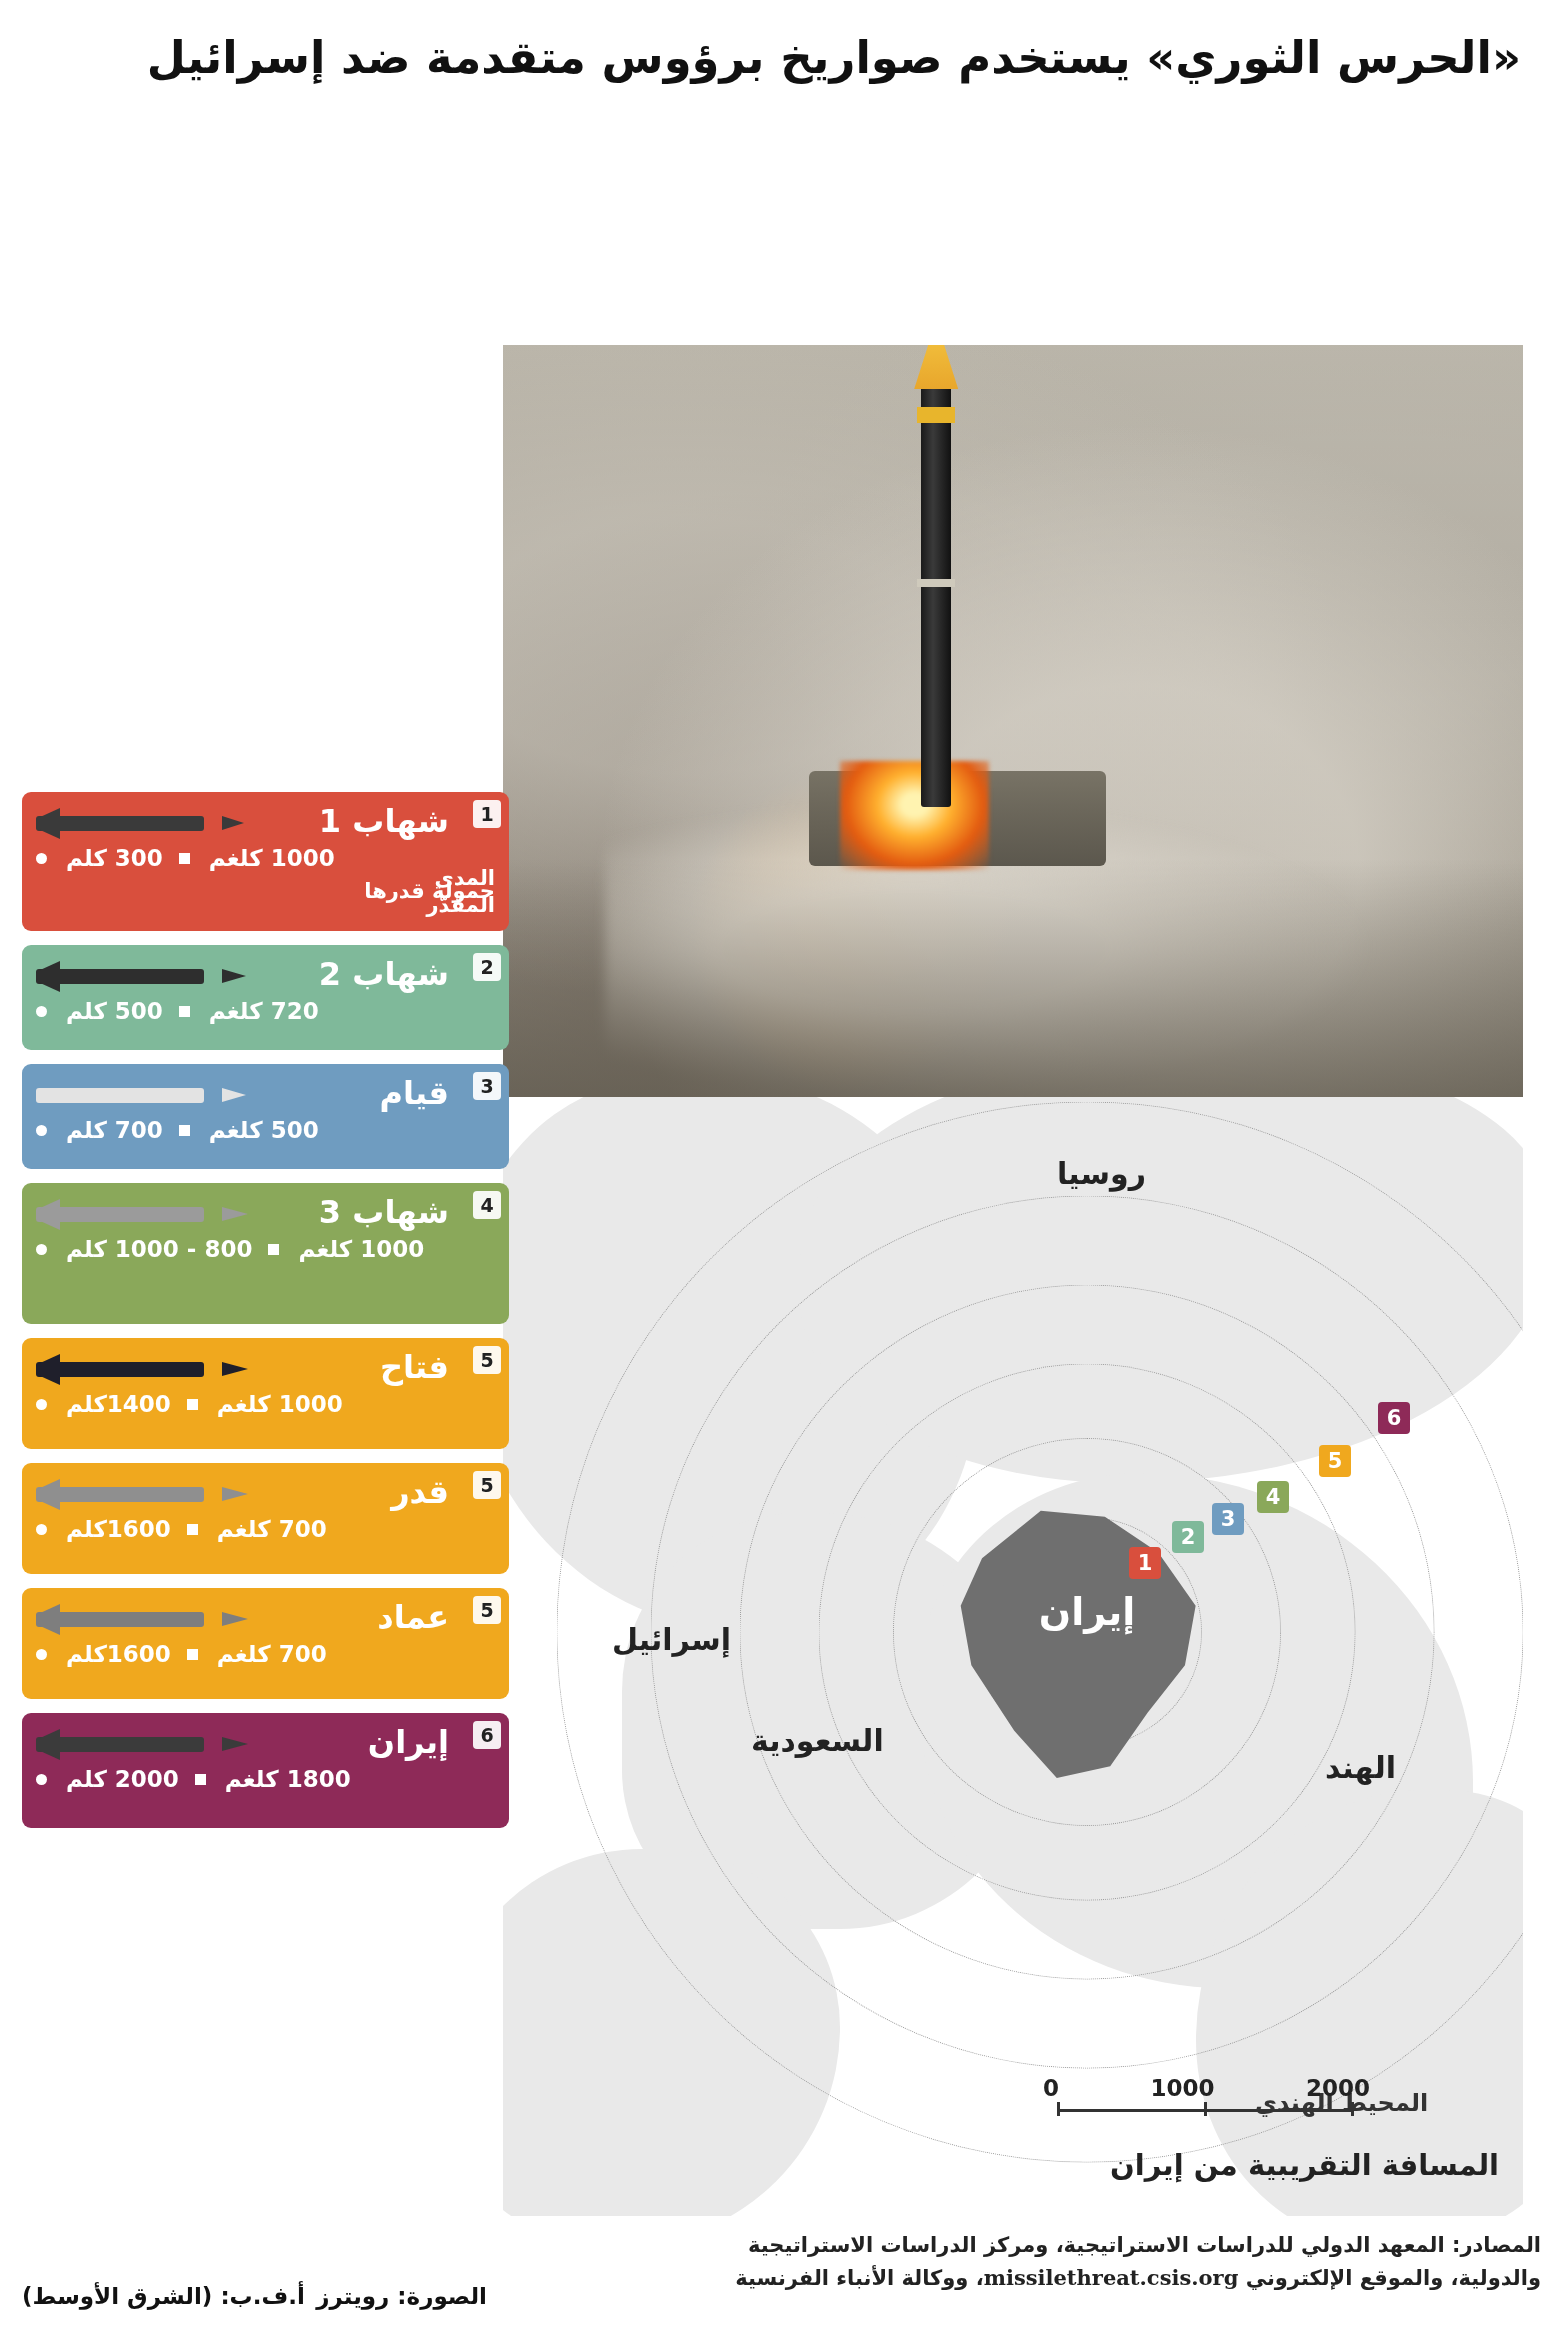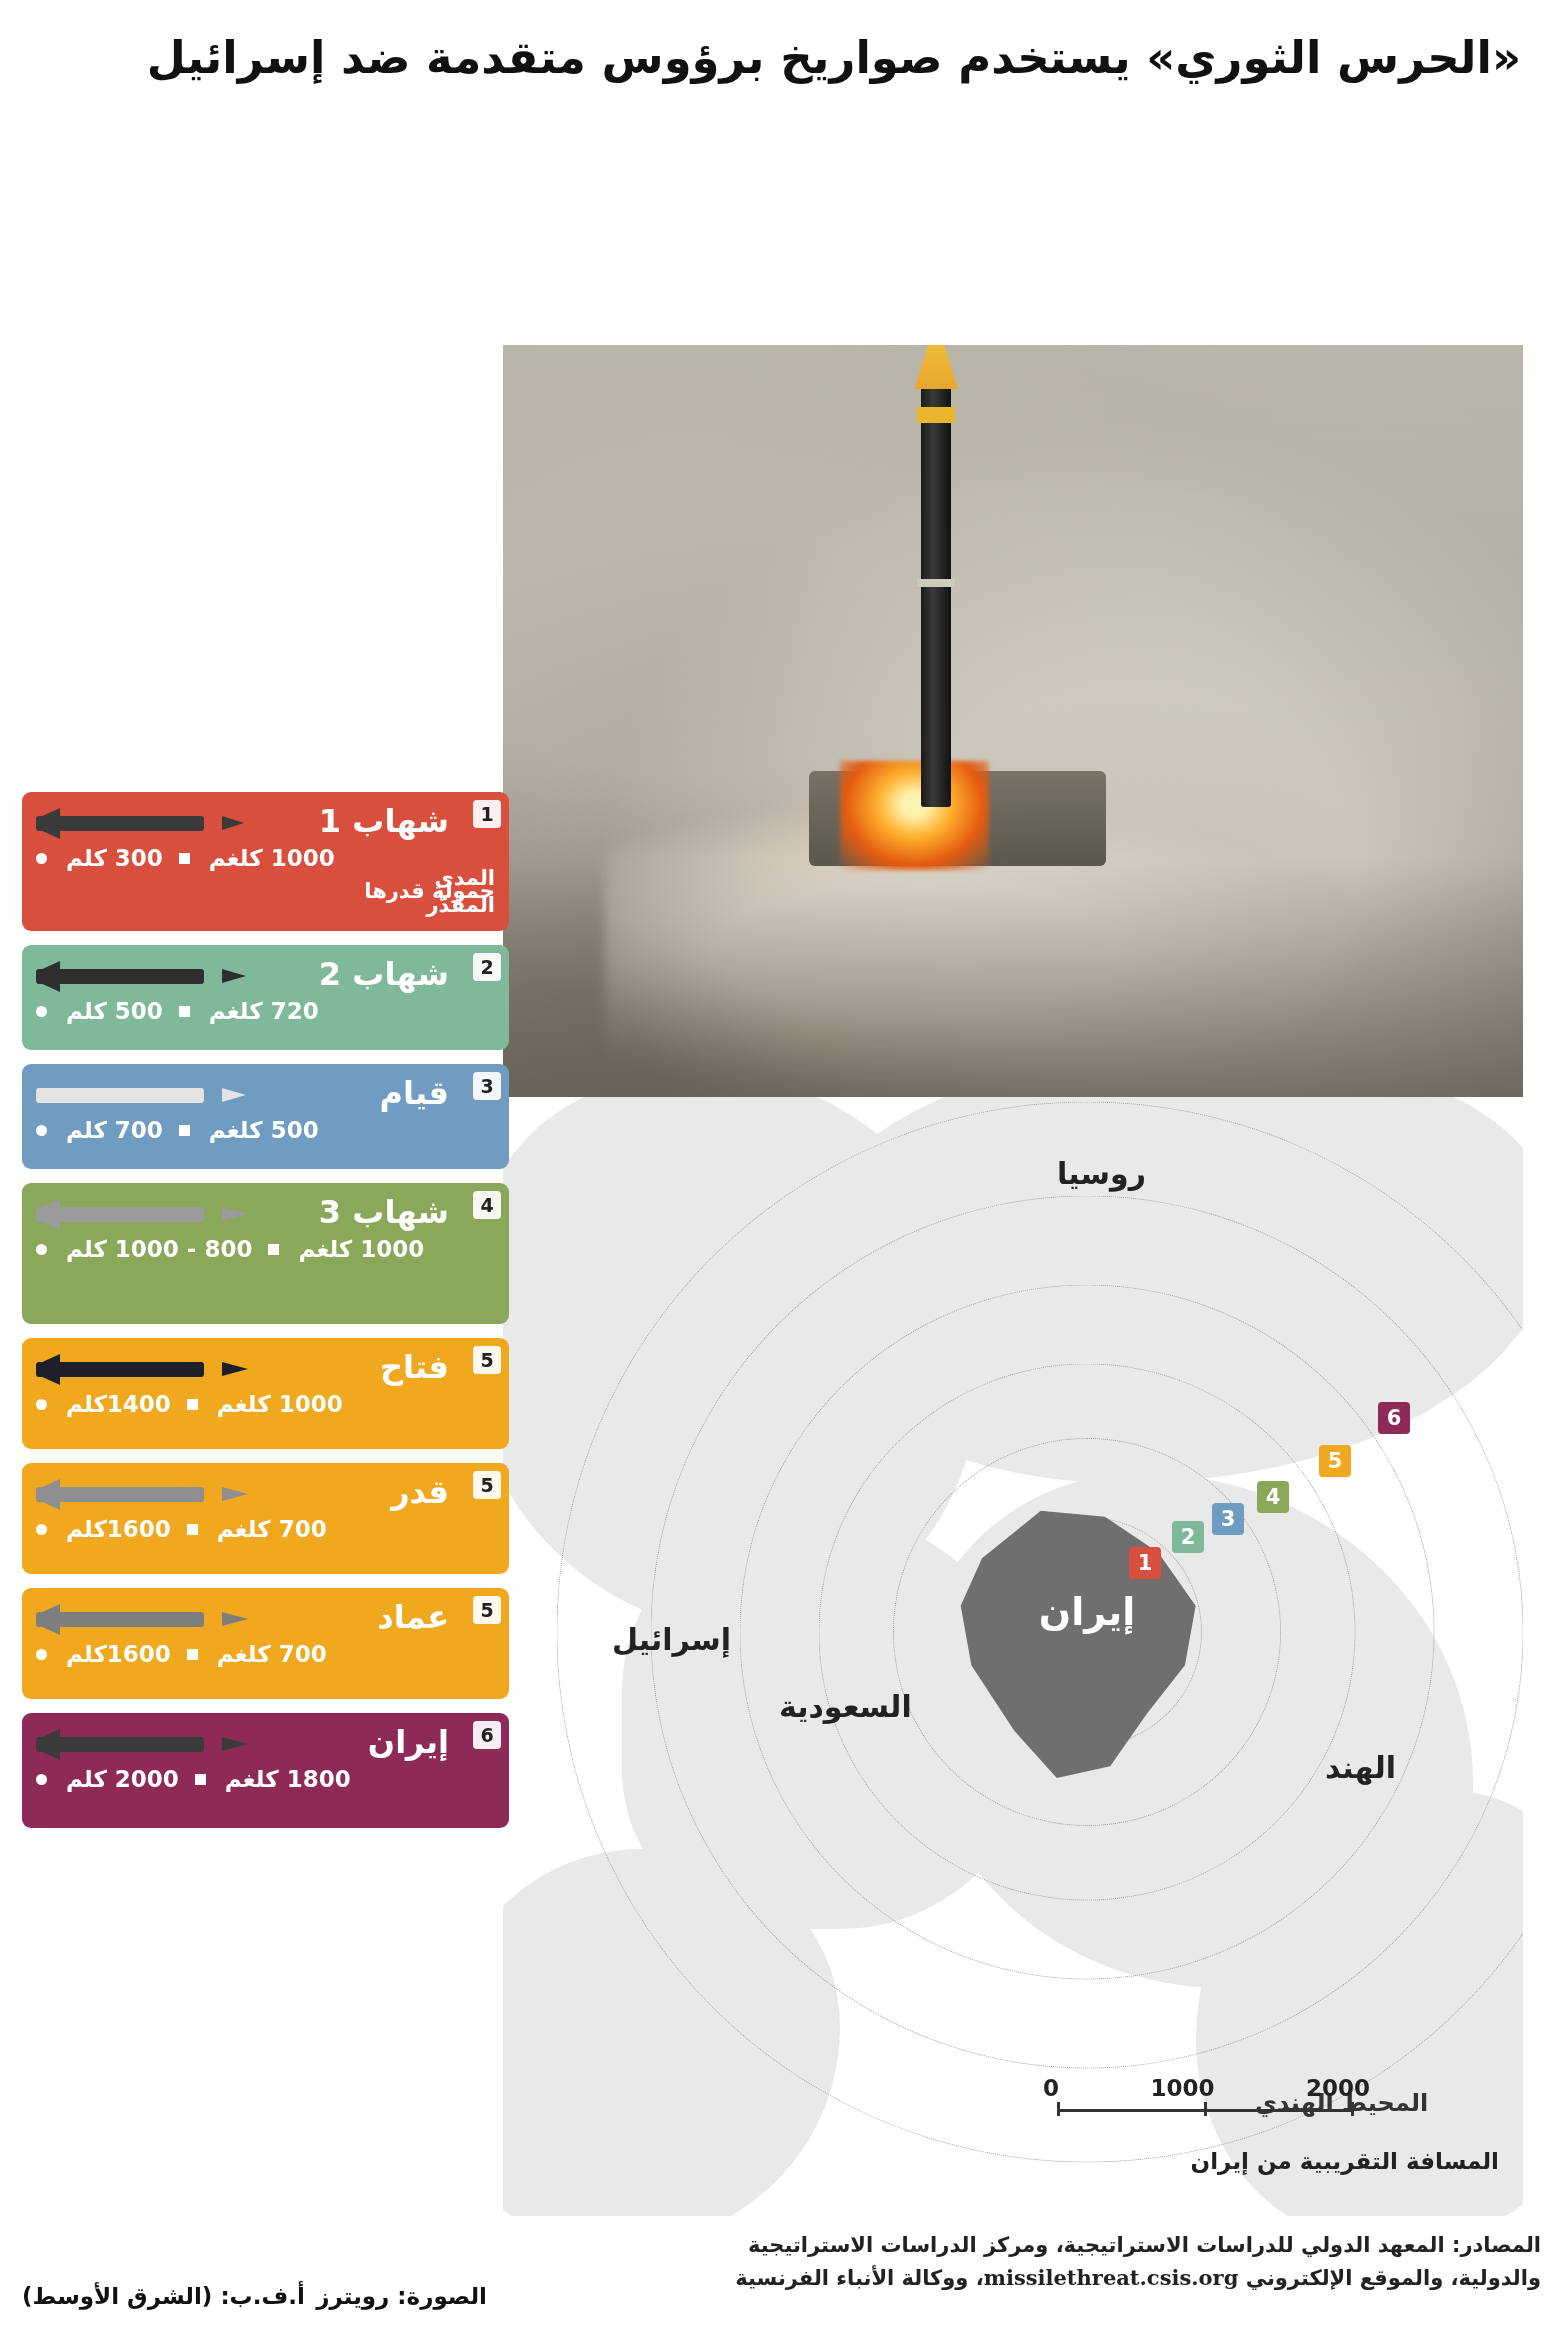--- a/index.html
+++ b/index.html
@@ -100,21 +100,21 @@
     color:#fff;font-size:21px;font-weight:bold;
     display:flex;align-items:center;justify-content:center;
   }
 
   .scalebar{position:absolute;left:554px;top:1012px;width:297px;}
   .scalebar .line{height:3px;background:#333;width:297px;}
   .scalebar .tick{position:absolute;top:-7px;width:3px;height:14px;background:#333;}
   .scalenums{position:absolute;left:540px;top:978px;width:327px;display:flex;justify-content:space-between;
     font-size:23px;font-weight:bold;color:#222;}
 
-  .approx{position:absolute;right:24px;top:1051px;text-align:right;font-size:23px;font-weight:bold;color:#222;}
+  .approx{position:absolute;right:24px;top:1051px;text-align:right;font-size:29px;font-weight:bold;color:#222;}
 
   
   .cards{position:absolute;left:22px;top:792px;width:487px;}
   .card{
     position:relative;border-radius:9px;margin-bottom:14px;padding:10px 14px 12px 14px;
     color:#fff;box-sizing:border-box;
   }
   .card .num{
     position:absolute;right:8px;top:8px;width:28px;height:28px;border-radius:4px;
     background:rgba(255,255,255,0.92);color:#222;font-size:19px;font-weight:bold;
@@ -190,21 +190,21 @@
     <div class="ring r3"></div>
     <div class="ring r4"></div>
     <div class="ring r5"></div>
     <div class="ring r6"></div>
 
     <div class="iran"></div>
     <div class="iran-label">إيران</div>
 
     <div class="mlabel" style="left:554px;top:59px;">روسيا</div>
     <div class="mlabel" style="left:109px;top:525px;">إسرائيل</div>
-    <div class="mlabel" style="left:248px;top:592px;margin-left:28px;">السعودية</div>
+    <div class="mlabel" style="left:248px;top:626px;">السعودية</div>
     <div class="mlabel" style="left:822px;top:653px;">الهند</div>
     <div class="mlabel small" style="left:752px;top:992px;">المحيط الهندي</div>
 
     <div class="mnum" style="left:626px;top:450px;background:#d94f3d;">1</div>
     <div class="mnum" style="left:669px;top:424px;background:#7fb99a;">2</div>
     <div class="mnum" style="left:709px;top:406px;background:#6f9cc0;">3</div>
     <div class="mnum" style="left:754px;top:384px;background:#8aa85a;">4</div>
     <div class="mnum" style="left:816px;top:348px;background:#f0a81e;">5</div>
     <div class="mnum" style="left:875px;top:305px;background:#8e2a58;">6</div>
 

